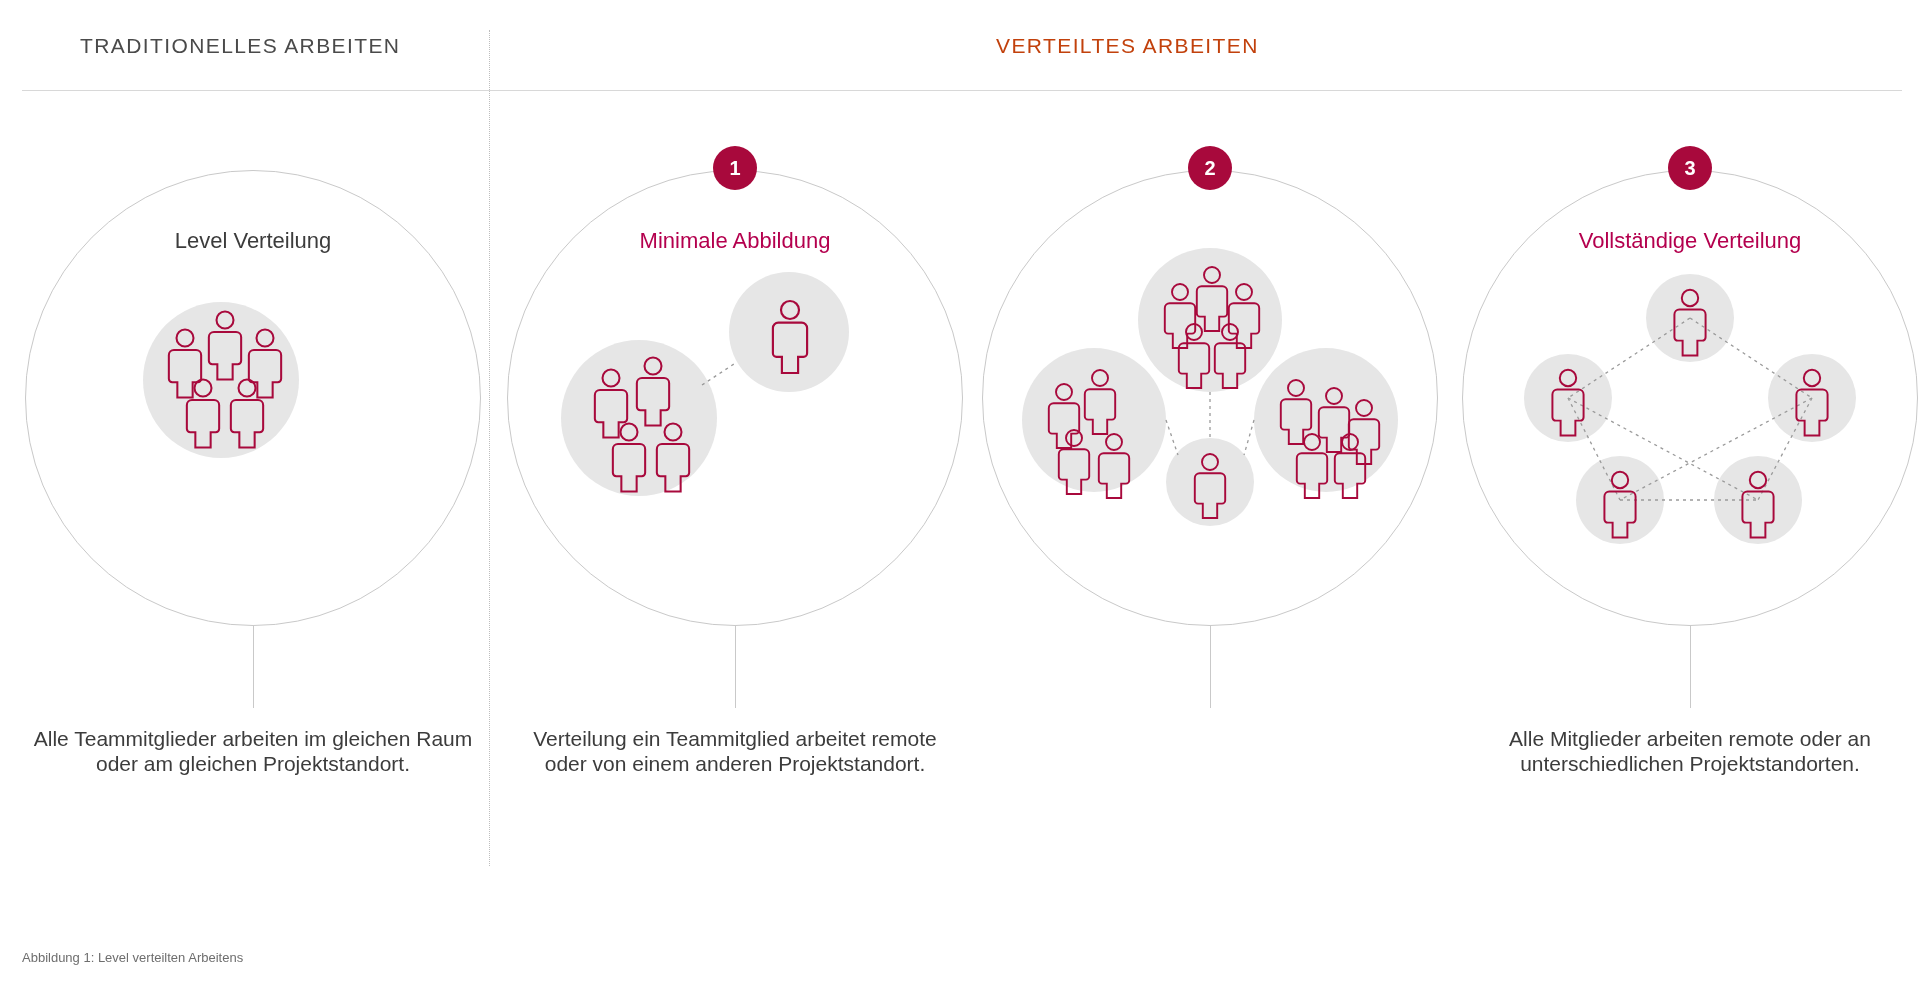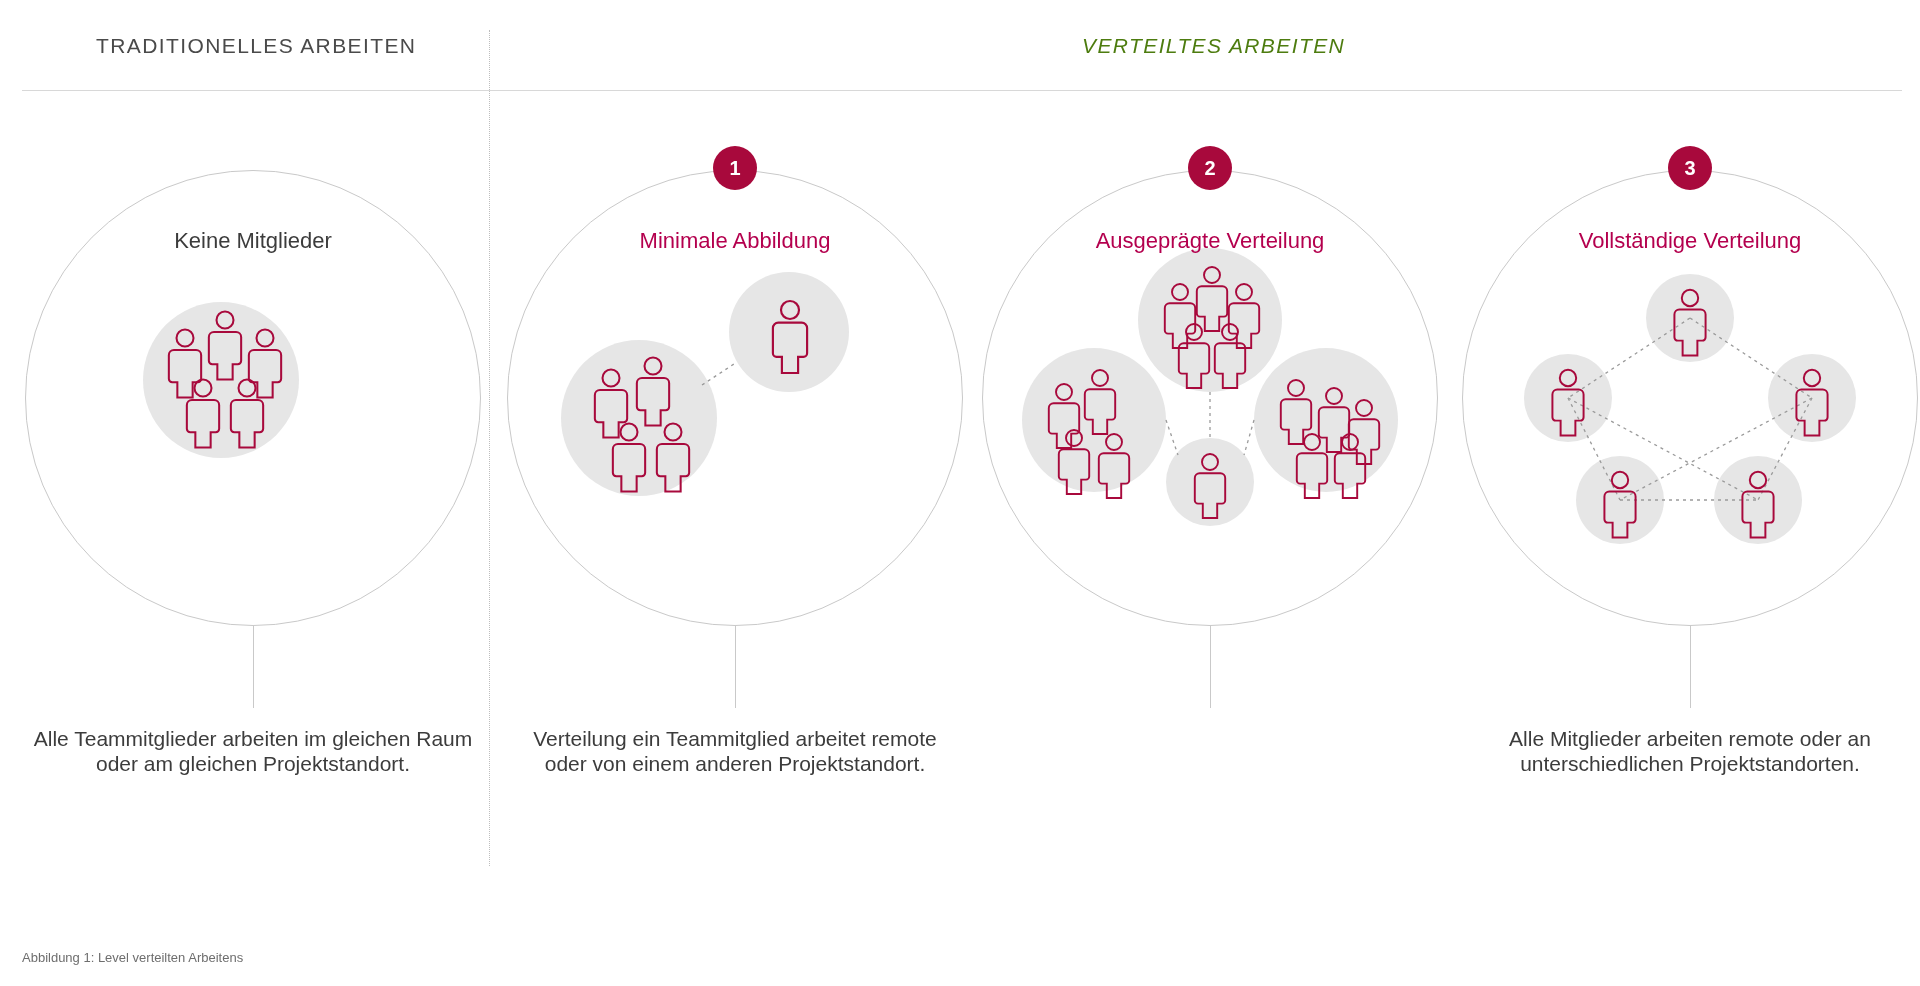--- a/index.html
+++ b/index.html
@@ -27,26 +27,24 @@
     position: absolute;
     top: 34px;
     font-size: 21px;
     letter-spacing: 1.4px;
     font-weight: 400;
     white-space: nowrap;
   }
   .header-label.traditional {
     left: 80px;
     color: #4a4a4a;
-    margin-left: 16px;
   }
   .header-label.distributed {
-    left: 1082px;
-    color: #4d7c0f;
-    font-style: italic;
+    left: 996px;
+    color: #c2410c;
   }
   .header-rule {
     position: absolute;
     top: 90px;
     left: 22px;
     width: 1880px;
     height: 1px;
     background: #d8d8d8;
   }
 
@@ -159,21 +157,21 @@
 <div class="header">
   <div class="header-label traditional">TRADITIONELLES ARBEITEN</div>
   <div class="header-label distributed">VERTEILTES ARBEITEN</div>
   <div class="header-rule"></div>
 </div>
 
 <div class="divider"></div>
 
 <div class="panel p0">
   <div class="big-circle"></div>
-  <div class="circle-title grey">Keine Mitglieder</div>
+  <div class="circle-title grey">Level Verteilung</div>
 
   <svg class="scene" viewBox="0 0 456 456">
     <g fill="#e6e6e6">
       <circle cx="196" cy="210" r="78"></circle>
     </g>
     <g fill="none" stroke="#a8093c" stroke-width="2.4">
 
       <g transform="translate(160,168) scale(0.85)">
         <circle cx="0" cy="0" r="10"></circle>
         <path d="M-13,14 h26 a6,6 0 0 1 6,6 v28 a4,4 0 0 1 -4,4 h-6 v18 h-18 v-18 h-6 a4,4 0 0 1 -4,-4 v-28 a6,6 0 0 1 6,-6 z"></path>
@@ -237,21 +235,20 @@
     </g>
   </svg>
 
   <div class="stem"></div>
   <div class="caption">Verteilung ein Teammitglied arbeitet remote oder von einem anderen Projektstandort.</div>
 </div>
 
 <div class="panel p2">
   <div class="big-circle"></div>
   <div class="step-badge">2</div>
-  <div class="circle-title red">Ausgeprägte Verteilung</div>
 
   <svg class="scene" viewBox="0 0 456 456">
     <g fill="#e6e6e6">
       <circle cx="228" cy="150" r="72"></circle>
       <circle cx="112" cy="250" r="72"></circle>
       <circle cx="344" cy="250" r="72"></circle>
       <circle cx="228" cy="312" r="44"></circle>
     </g>
     <g stroke="#9a9a9a" stroke-width="1.3" stroke-dasharray="3,4">
       <line x1="228" y1="222" x2="228" y2="268"></line>

